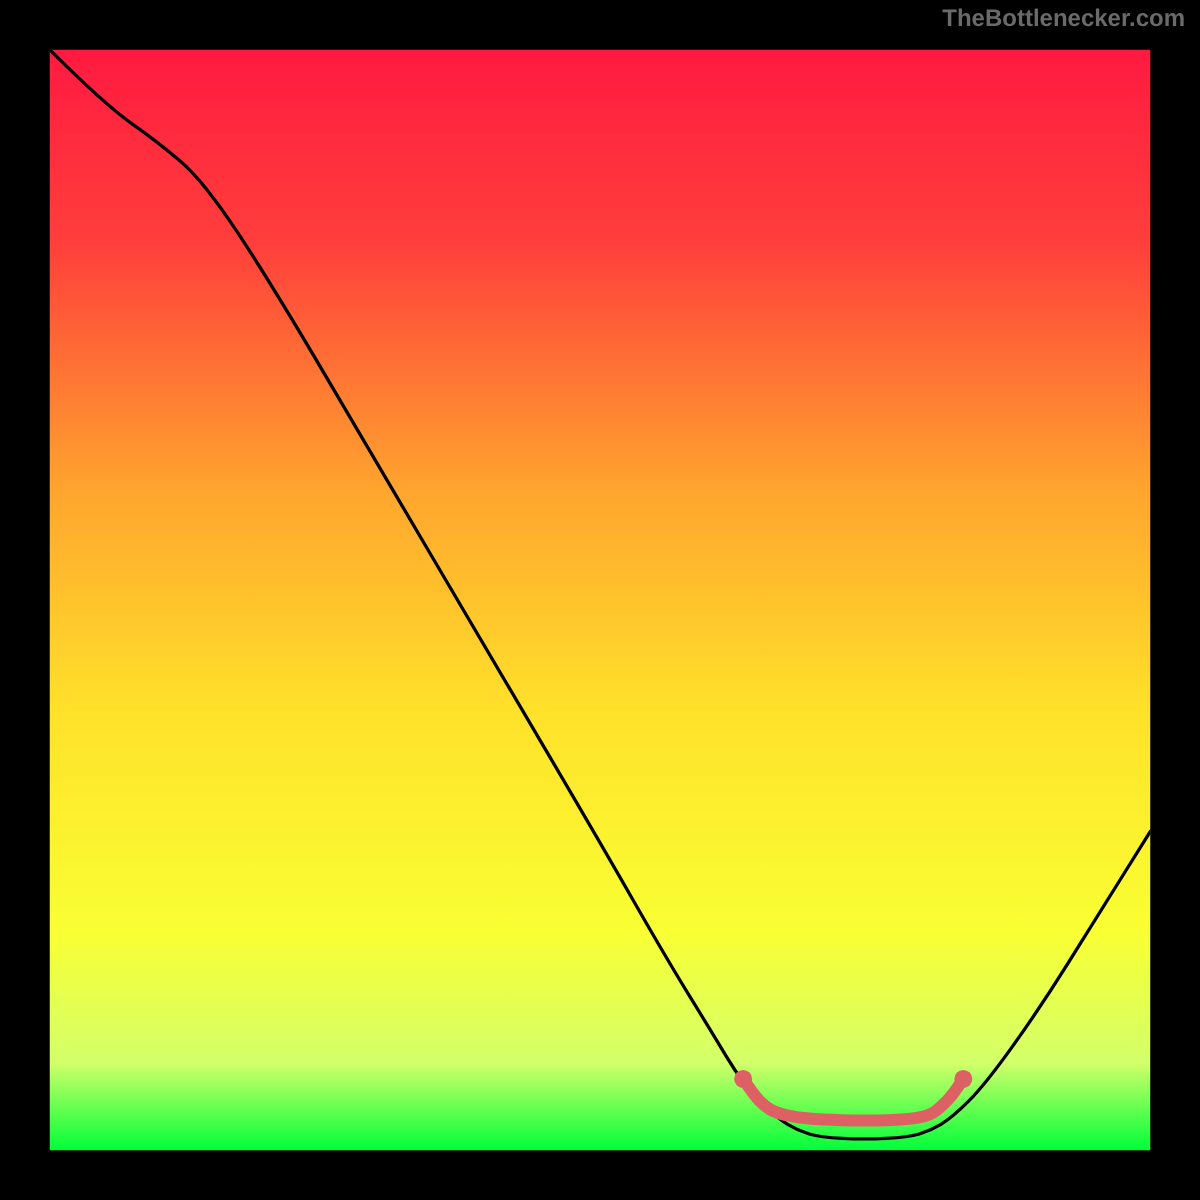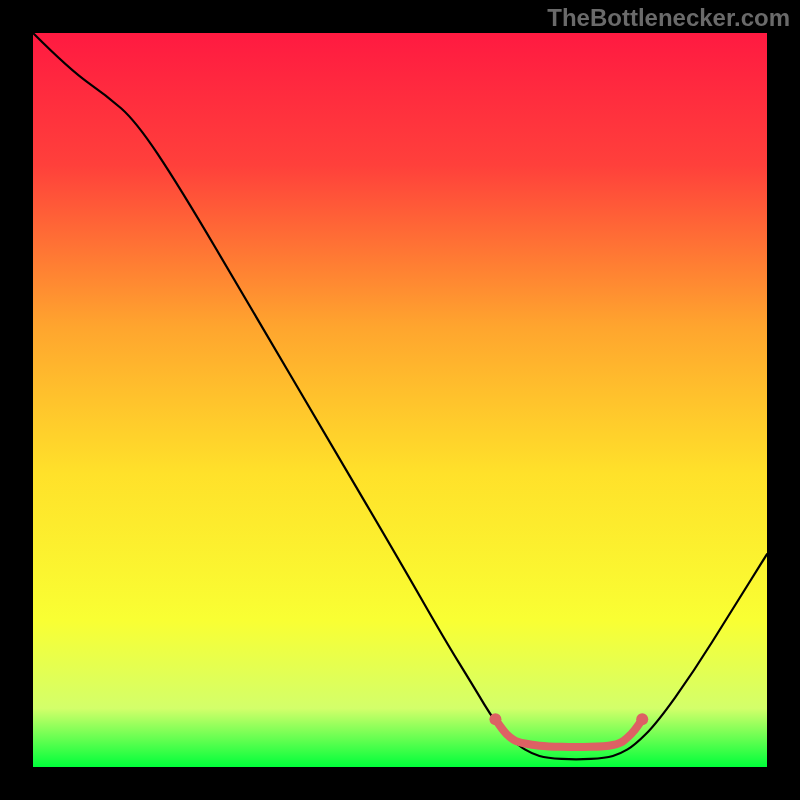--- a/index.html
+++ b/index.html
@@ -15,21 +15,21 @@
     position: relative;
     width: 800px;
     height: 800px;
     background: #000;
   }
   .watermark {
     position: absolute;
     top: 4px;
     right: 10px;
     color: #6a6a6a;
-    font-size: 24px;
+    font-size: 16px;
     font-weight: bold;
     z-index: 10;
   }
   .plot-area {
     position: absolute;
     left: 33px;
     top: 33px;
     width: 734px;
     height: 734px;
   }

